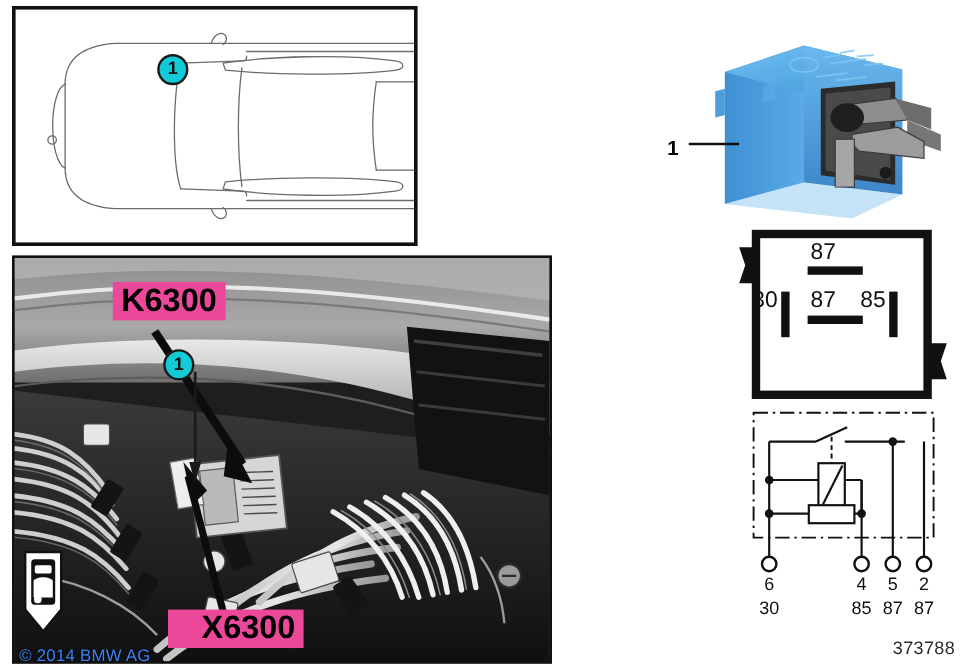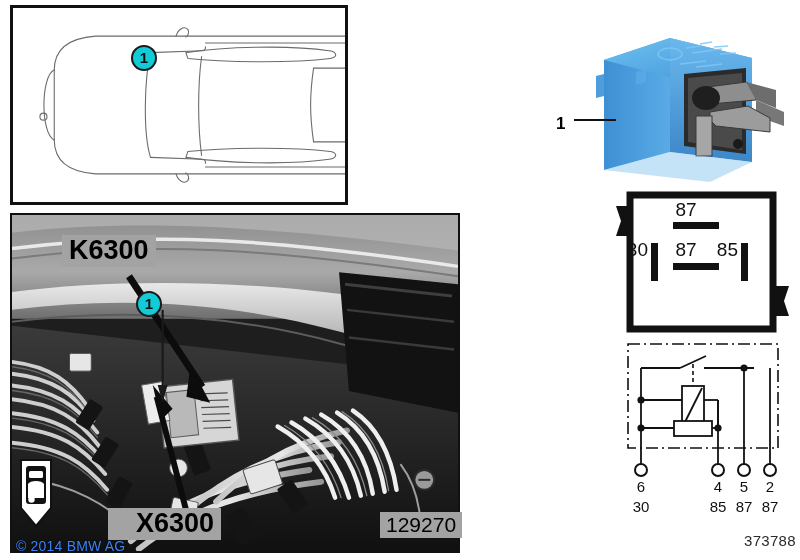--- a/index.html
+++ b/index.html
@@ -55,29 +55,30 @@
     width: 450px; height: 340px;
     border: 2px solid #111;
     box-sizing: border-box;
     overflow: hidden;
     background: #2b2b2b;
   }
   #photo-canvas { display:block; width: 100%; height: 100%; }
 
   .photo-label {
     position: absolute;
-    background: #a3a3a3;
+    background: #ec4899;
     color: #000;
     font-weight: bold;
     font-size: 27px;
     letter-spacing: 0px;
     padding: 1px 7px 3px 7px;
     line-height: 1.05;
     z-index: 8;
     font-family: "Liberation Sans", sans-serif;
+    margin-left: 32px;
   }
   #label-k6300 { left: 62px; top: 235px; }
   #label-x6300 { left: 108px; top: 508px; padding-left: 28px; }
   #label-129270 {
     left: 380px; top: 512px;
     font-size: 21px;
     font-weight: normal;
     padding: 2px 6px;
   }
 
@@ -314,21 +315,20 @@
         <path d="M 152 96 L 152 182" stroke="#1a1a1a" stroke-width="2.2" fill="none"></path>
         <path d="M 147 172 L 152 190 L 157 172 Z" fill="#1a1a1a"></path>
       </g>
     </svg>
   </div>
 
   <div class="photo-label" id="label-k6300">K6300</div>
 
   <div class="photo-label" id="label-x6300">X6300</div>
 
-  <div class="photo-label" id="label-129270">129270</div>
 
   <div class="badge" id="photo-badge-1">1</div>
 
   <svg id="vehicle-pin-icon" viewBox="0 0 40 70">
     <path d="M 5 2 L 35 2 L 35 50 L 20 68 L 5 50 Z" fill="#ffffff" stroke="#111" stroke-width="2"></path>
     <rect x="10" y="8" width="20" height="38" rx="3" fill="#111"></rect>
     <rect x="13" y="13" width="14" height="7" rx="1.5" fill="#fff"></rect>
     <path d="M 12 26 C 14 22, 26 22, 28 26 L 28 40 L 12 40 Z" fill="#fff"></path>
     <circle cx="15.5" cy="41.5" r="3.2" fill="#fff"></circle>
   </svg>

